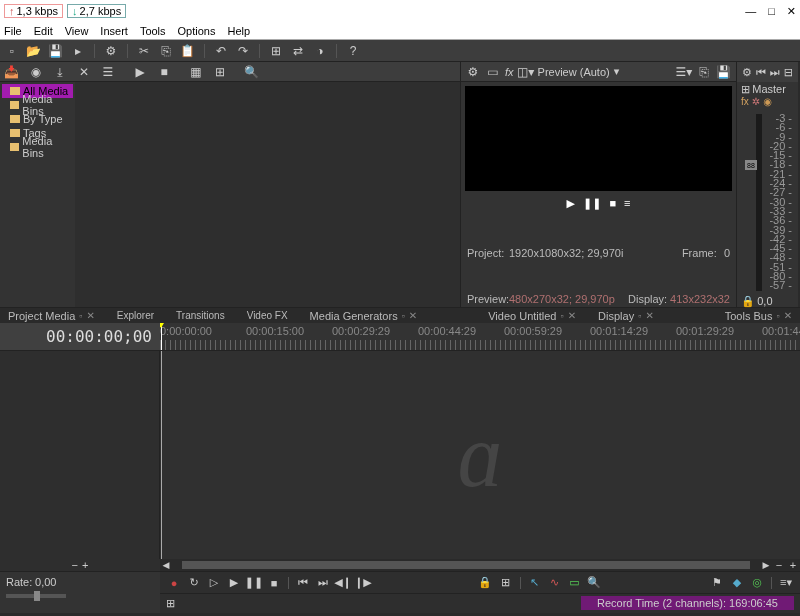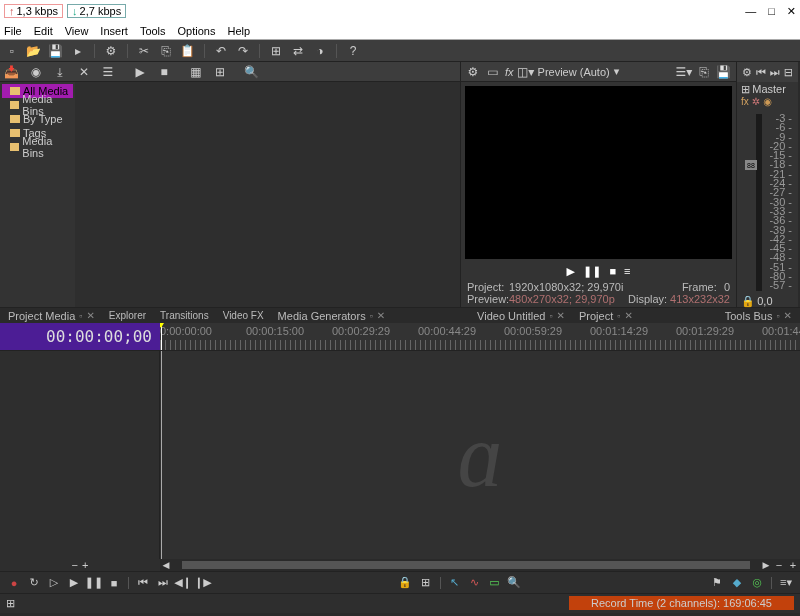--- a/index.html
+++ b/index.html
@@ -24,42 +24,42 @@
 .pm-tree .node { display: flex; align-items: center; gap: 3px; height: 14px; padding-left: 8px; font-size: 10px; cursor: default; }
 .pm-tree .node.sel { background: #a21caf; color: #000; }
 .pm-tree .folder { width: 10px; height: 8px; background: #e8c070; }
 .pm-content { flex: 1; background: #2e2e2e; }
 .preview-panel { width: 276px; background: #333; display: flex; flex-direction: column; border-left: 1px solid #222; }
 .pv-toolbar { height: 20px; background: #3d3d3d; display: flex; align-items: center; padding: 0 4px; gap: 4px; border-bottom: 1px solid #222; font-size: 10px; }
 .pv-toolbar .sp { flex: 1; }
 .pv-video { flex: 1; background: #000; margin: 4px; }
 .pv-ctrl { height: 16px; display: flex; align-items: center; justify-content: center; gap: 8px; color: #fff; }
 .pv-info { padding: 2px 6px; font-size: 9.5px; line-height: 12px; }
-.pv-info .row { display: flex; }
+.pv-info .row { display: flex; margin-top: 34px; }
 .pv-info .lbl { color: #bbb; width: 42px; }
 .pv-info .val { color: #bbb; }
 .pv-info .val2 { color: #b07070; }
 .pv-info .sp { flex: 1; }
 .master-panel { width: 62px; background: #333; border-left: 1px solid #222; display: flex; flex-direction: column; }
 .mb-toolbar { height: 20px; background: #3d3d3d; display: flex; align-items: center; justify-content: center; gap: 4px; font-size: 10px; }
 .mb-label { height: 14px; padding: 0 4px; font-size: 9px; display: flex; align-items: center; gap: 2px; }
 .mb-fx { height: 14px; display: flex; gap: 3px; padding: 0 4px; }
 .mb-fx span { font-size: 10px; color: #d0a060; }
 .mb-meter { flex: 1; display: flex; flex-direction: column; align-items: center; padding: 4px 0; position: relative; }
 .mb-meter .scale { position: absolute; right: 6px; top: 4px; font-size: 8px; text-align: right; color: #999; line-height: 9.3px; }
 .mb-meter .bars { width: 6px; height: 100%; background: #1a1a1a; margin-right: 18px; position: relative; }
 .mb-meter .fader { position: absolute; left: 8px; top: 50px; width: 12px; height: 10px; background: #888; font-size: 7px; display:flex; align-items:center; justify-content:center; color:#000;}
 .mb-bottom { height: 12px; display: flex; align-items: center; padding: 0 4px; font-size: 9px; }
-.tabrow { height: 16px; background: #2a2a2a; display: flex; align-items: center; gap: 2px; padding: 0 2px; border-top: 1px solid #222; }
+.tabrow { height: 16px; background: #2a2a2a; display: flex; align-items: center; gap: 10px; padding: 0 2px; border-top: 1px solid #222; }
 .tabrow .tab { padding: 0 6px; font-size: 10px; color: #bbb; display: flex; align-items: center; gap: 4px; }
 .tabrow .sp { flex: 1; }
 .tabrow .x { font-size: 10px; color: #888; }
 .tabrow .pin { font-size: 9px; color: #888; }
 .timeline { flex: 1; display: flex; flex-direction: column; background: #2a2a2a; }
-.tl-top { display: flex; height: 28px; background: #4c1d95; border-bottom: 1px solid #222; }
+.tl-top { display: flex; height: 28px; background: #404040; border-bottom: 1px solid #222; }
 .tl-timecode { width: 160px; display: flex; align-items: center; justify-content: flex-end; padding-right: 8px; font-size: 16px; color: #ddd; font-family: monospace; }
 .tl-ruler { flex: 1; position: relative; background: #333; overflow: hidden; }
 .tl-ruler .marks { position: absolute; top: 2px; left: 0; right: 0; display: flex; font-size: 8px; color: #888; align-items: center; }
 .tl-ruler .mark { width: 86px; flex-shrink: 0; }
 .tl-ruler .ticks { position: absolute; bottom: 0; left: 0; right: 0; height: 10px; background: repeating-linear-gradient(90deg, #666 0, #666 1px, transparent 1px, transparent 5px); }
 .tl-ruler .cursor { position: absolute; left: 1px; top: 0; bottom: 0; width: 1px; background: #fff; }
 .tl-ruler .cursor::before { content:''; position:absolute; top:0; left:-3px; border:3px solid transparent; border-top:5px solid #ff0;}
 .tl-body { flex: 1; display: flex; }
 .tl-headers { width: 160px; background: #2e2e2e; border-right: 1px solid #222; }
 .tl-tracks { flex: 1; background: #303030; position: relative; display: flex; align-items: center; justify-content: center; }
@@ -75,21 +75,21 @@
 .bottom-left .rate { font-size: 10px; }
 .bottom-left .slider { height: 4px; background: #555; margin-top: 6px; position: relative; width: 60px; }
 .bottom-left .slider .knob { position: absolute; left: 28px; top: -3px; width: 6px; height: 10px; background: #888; }
 .bottom-right { flex: 1; background: #2e2e2e; }
 .transport { height: 22px; display: flex; align-items: center; gap: 4px; padding: 0 6px; border-bottom: 1px solid #222; }
 .transport .sp { flex: 1; }
 .transport .btn { width: 16px; height: 16px; display: flex; align-items: center; justify-content: center; font-size: 11px; }
 .transport .sep { width: 1px; height: 12px; background: #555; margin: 0 2px; }
 .status { height: 18px; display: flex; align-items: center; padding: 0 6px; font-size: 10px; }
 .status .sp { flex: 1; }
-.status .rec { background: #c2410c; padding: 1px 22px; }
+.status .rec { background: #701a75; padding: 1px 16px; }
 </style>
 </head>
 <body>
 
 <div class="titlebar">
   <div class="net">
     <span class="badge up">
         <span style="color:#c55">↑</span>
         <span>1,3 kbps</span>
       </span>
@@ -278,21 +278,21 @@
       <span class="pin">▫</span> 
       <span class="x">✕</span>
     </span>
   <span class="sp"></span>
   <span class="tab">
       <span>Video Untitled</span> 
       <span class="pin">▫</span> 
       <span class="x">✕</span>
     </span>
   <span class="tab">
-      <span>Project</span> 
+      <span>Display</span> 
       <span class="pin">▫</span> 
       <span class="x">✕</span>
     </span>
   <span class="sp"></span>
   <span class="tab">
       <span>Tools Bus</span> 
       <span class="pin">▫</span> 
       <span class="x">✕</span>
     </span>
 </div>
@@ -331,20 +331,26 @@
       <span class="arr">◀</span>
         <div class="thumb"></div>
         <span class="arr">▶</span>
       <span style="width:14px;text-align:center">−</span>
       <span style="width:14px;text-align:center">+</span>
     </div>
   </div>
 </div>
 
 <div class="bottom">
+  <div class="bottom-left">
+    <div class="rate"><span>Rate:</span> <span>0,00</span></div>
+    <div class="slider">
+        <div class="knob"></div>
+      </div>
+  </div>
   <div class="bottom-right">
     <div class="transport">
       <span class="btn" style="color:#c44">●</span>
       <span class="btn">↻</span>
       <span class="btn">▷</span>
       <span class="btn">▶</span>
       <span class="btn">❚❚</span>
       <span class="btn">■</span>
       <span class="sep"></span>
       <span class="btn">⏮</span>

